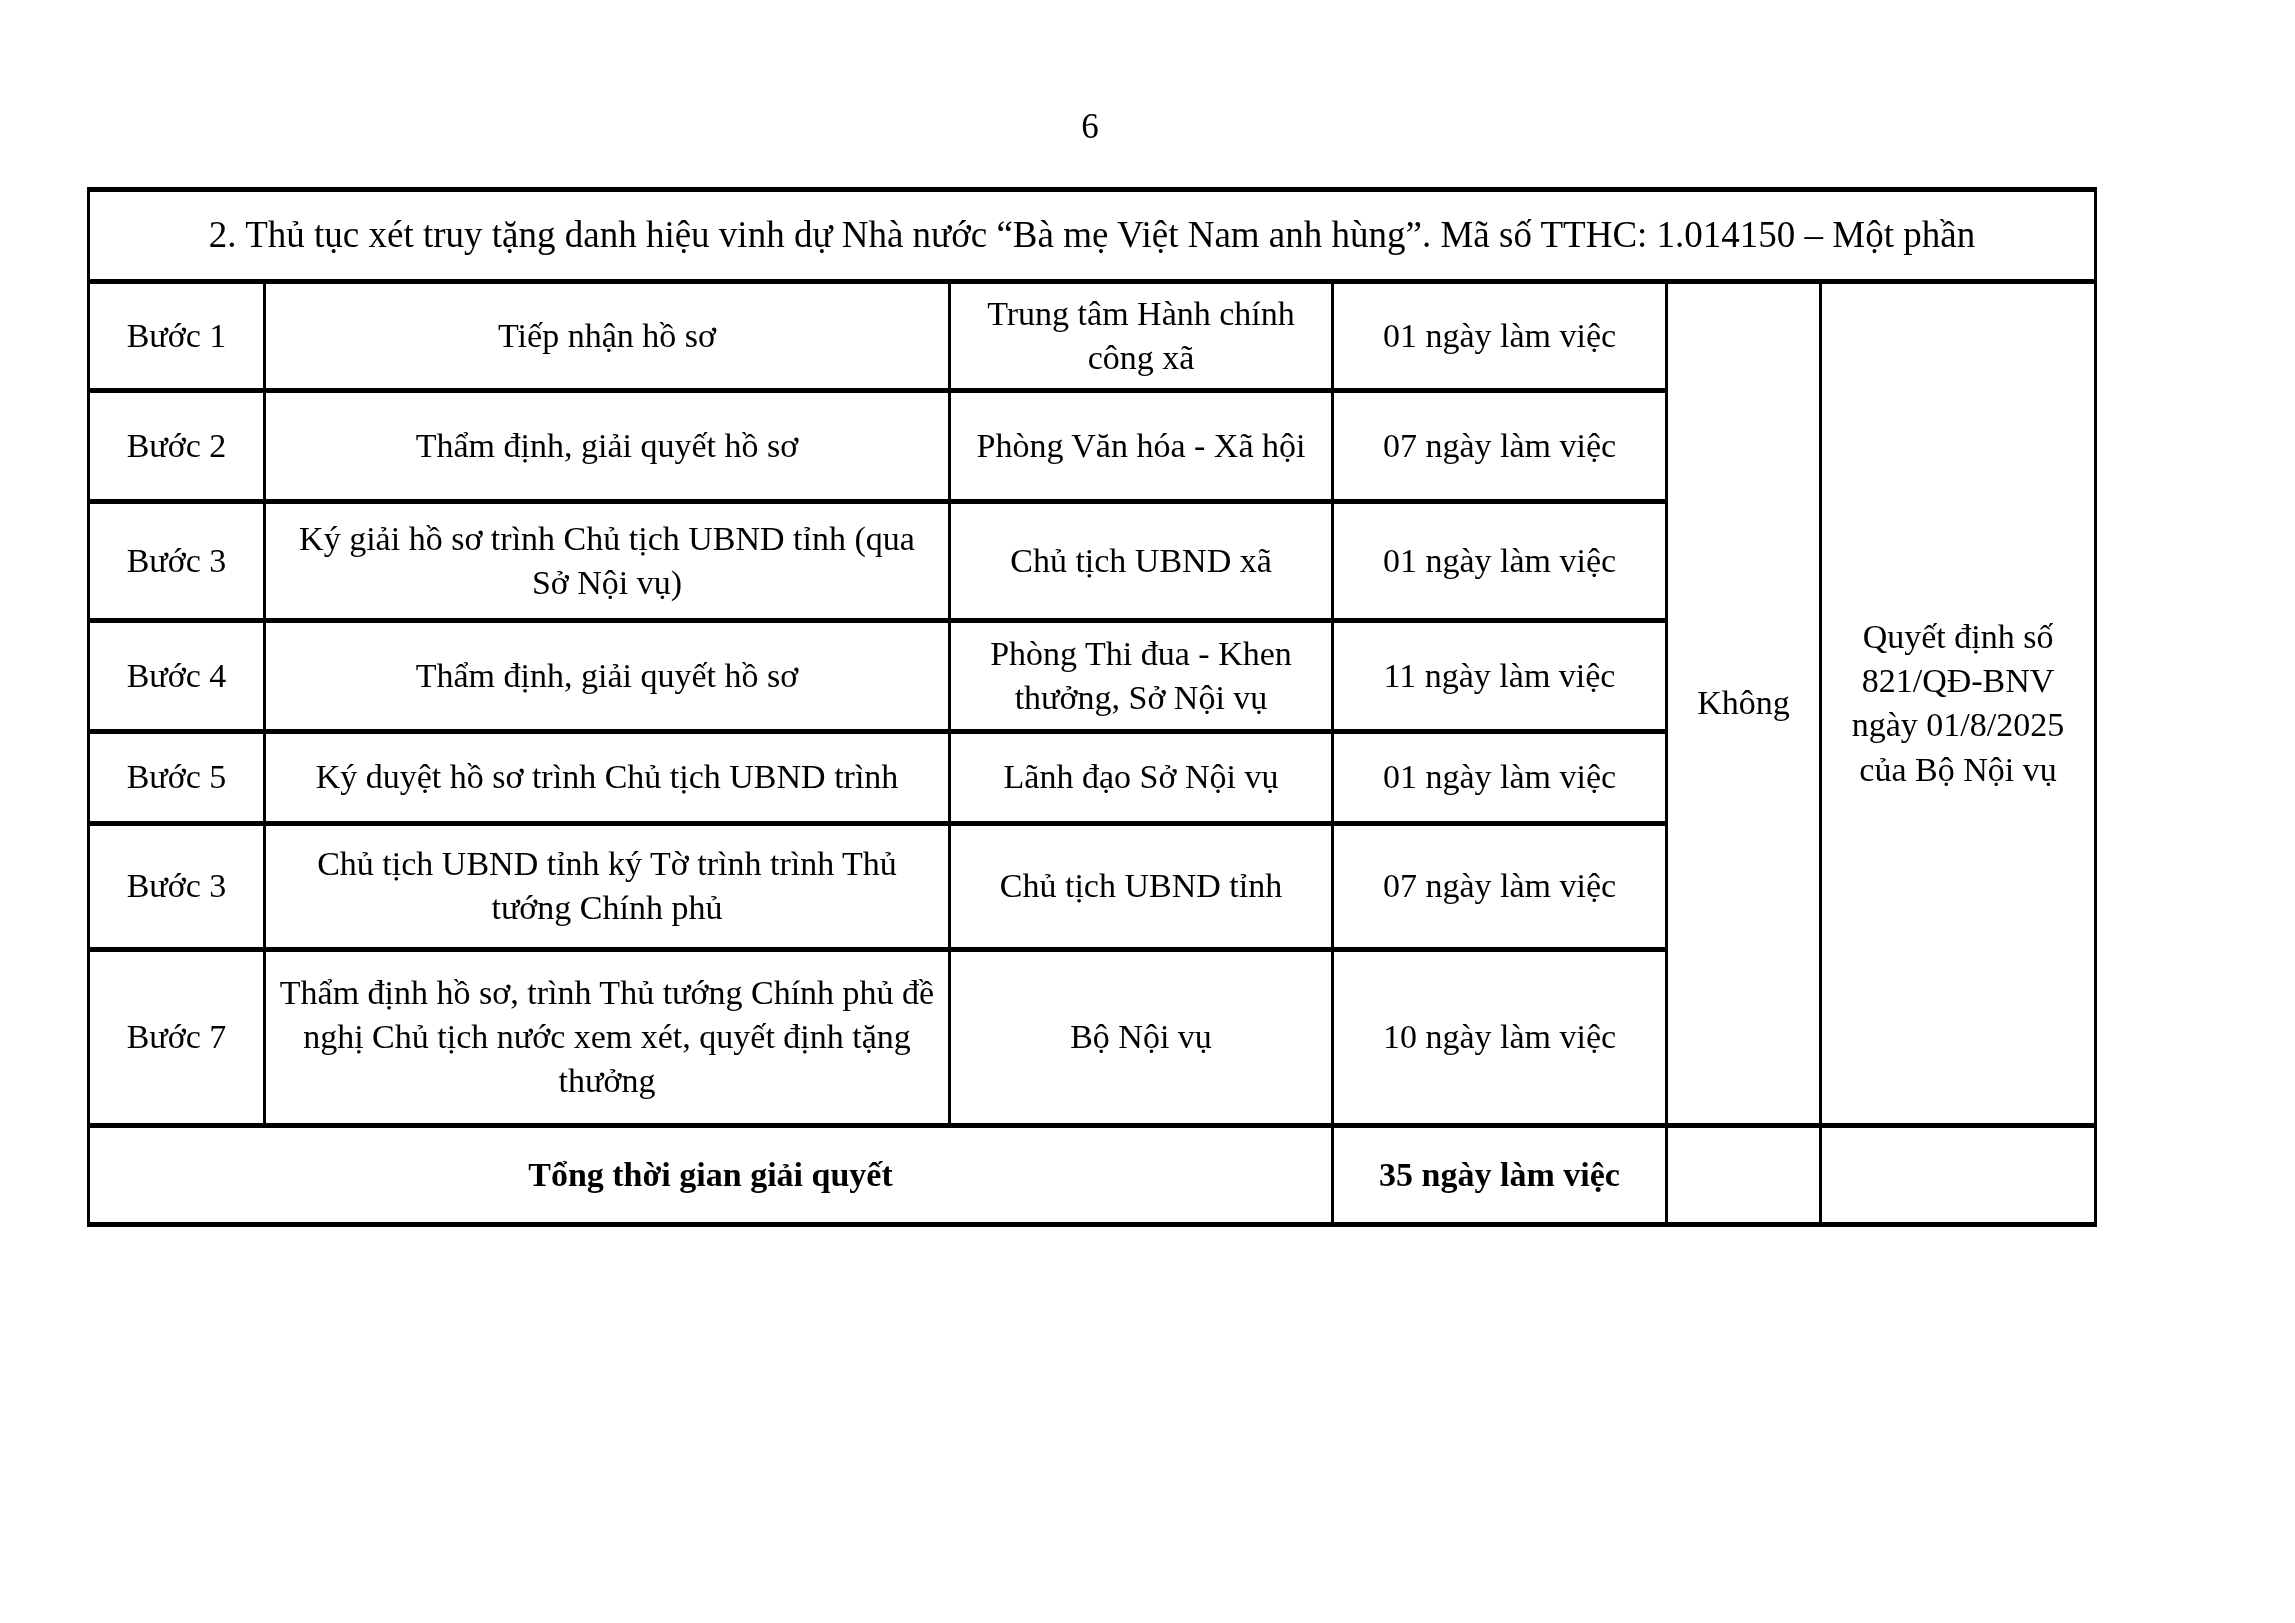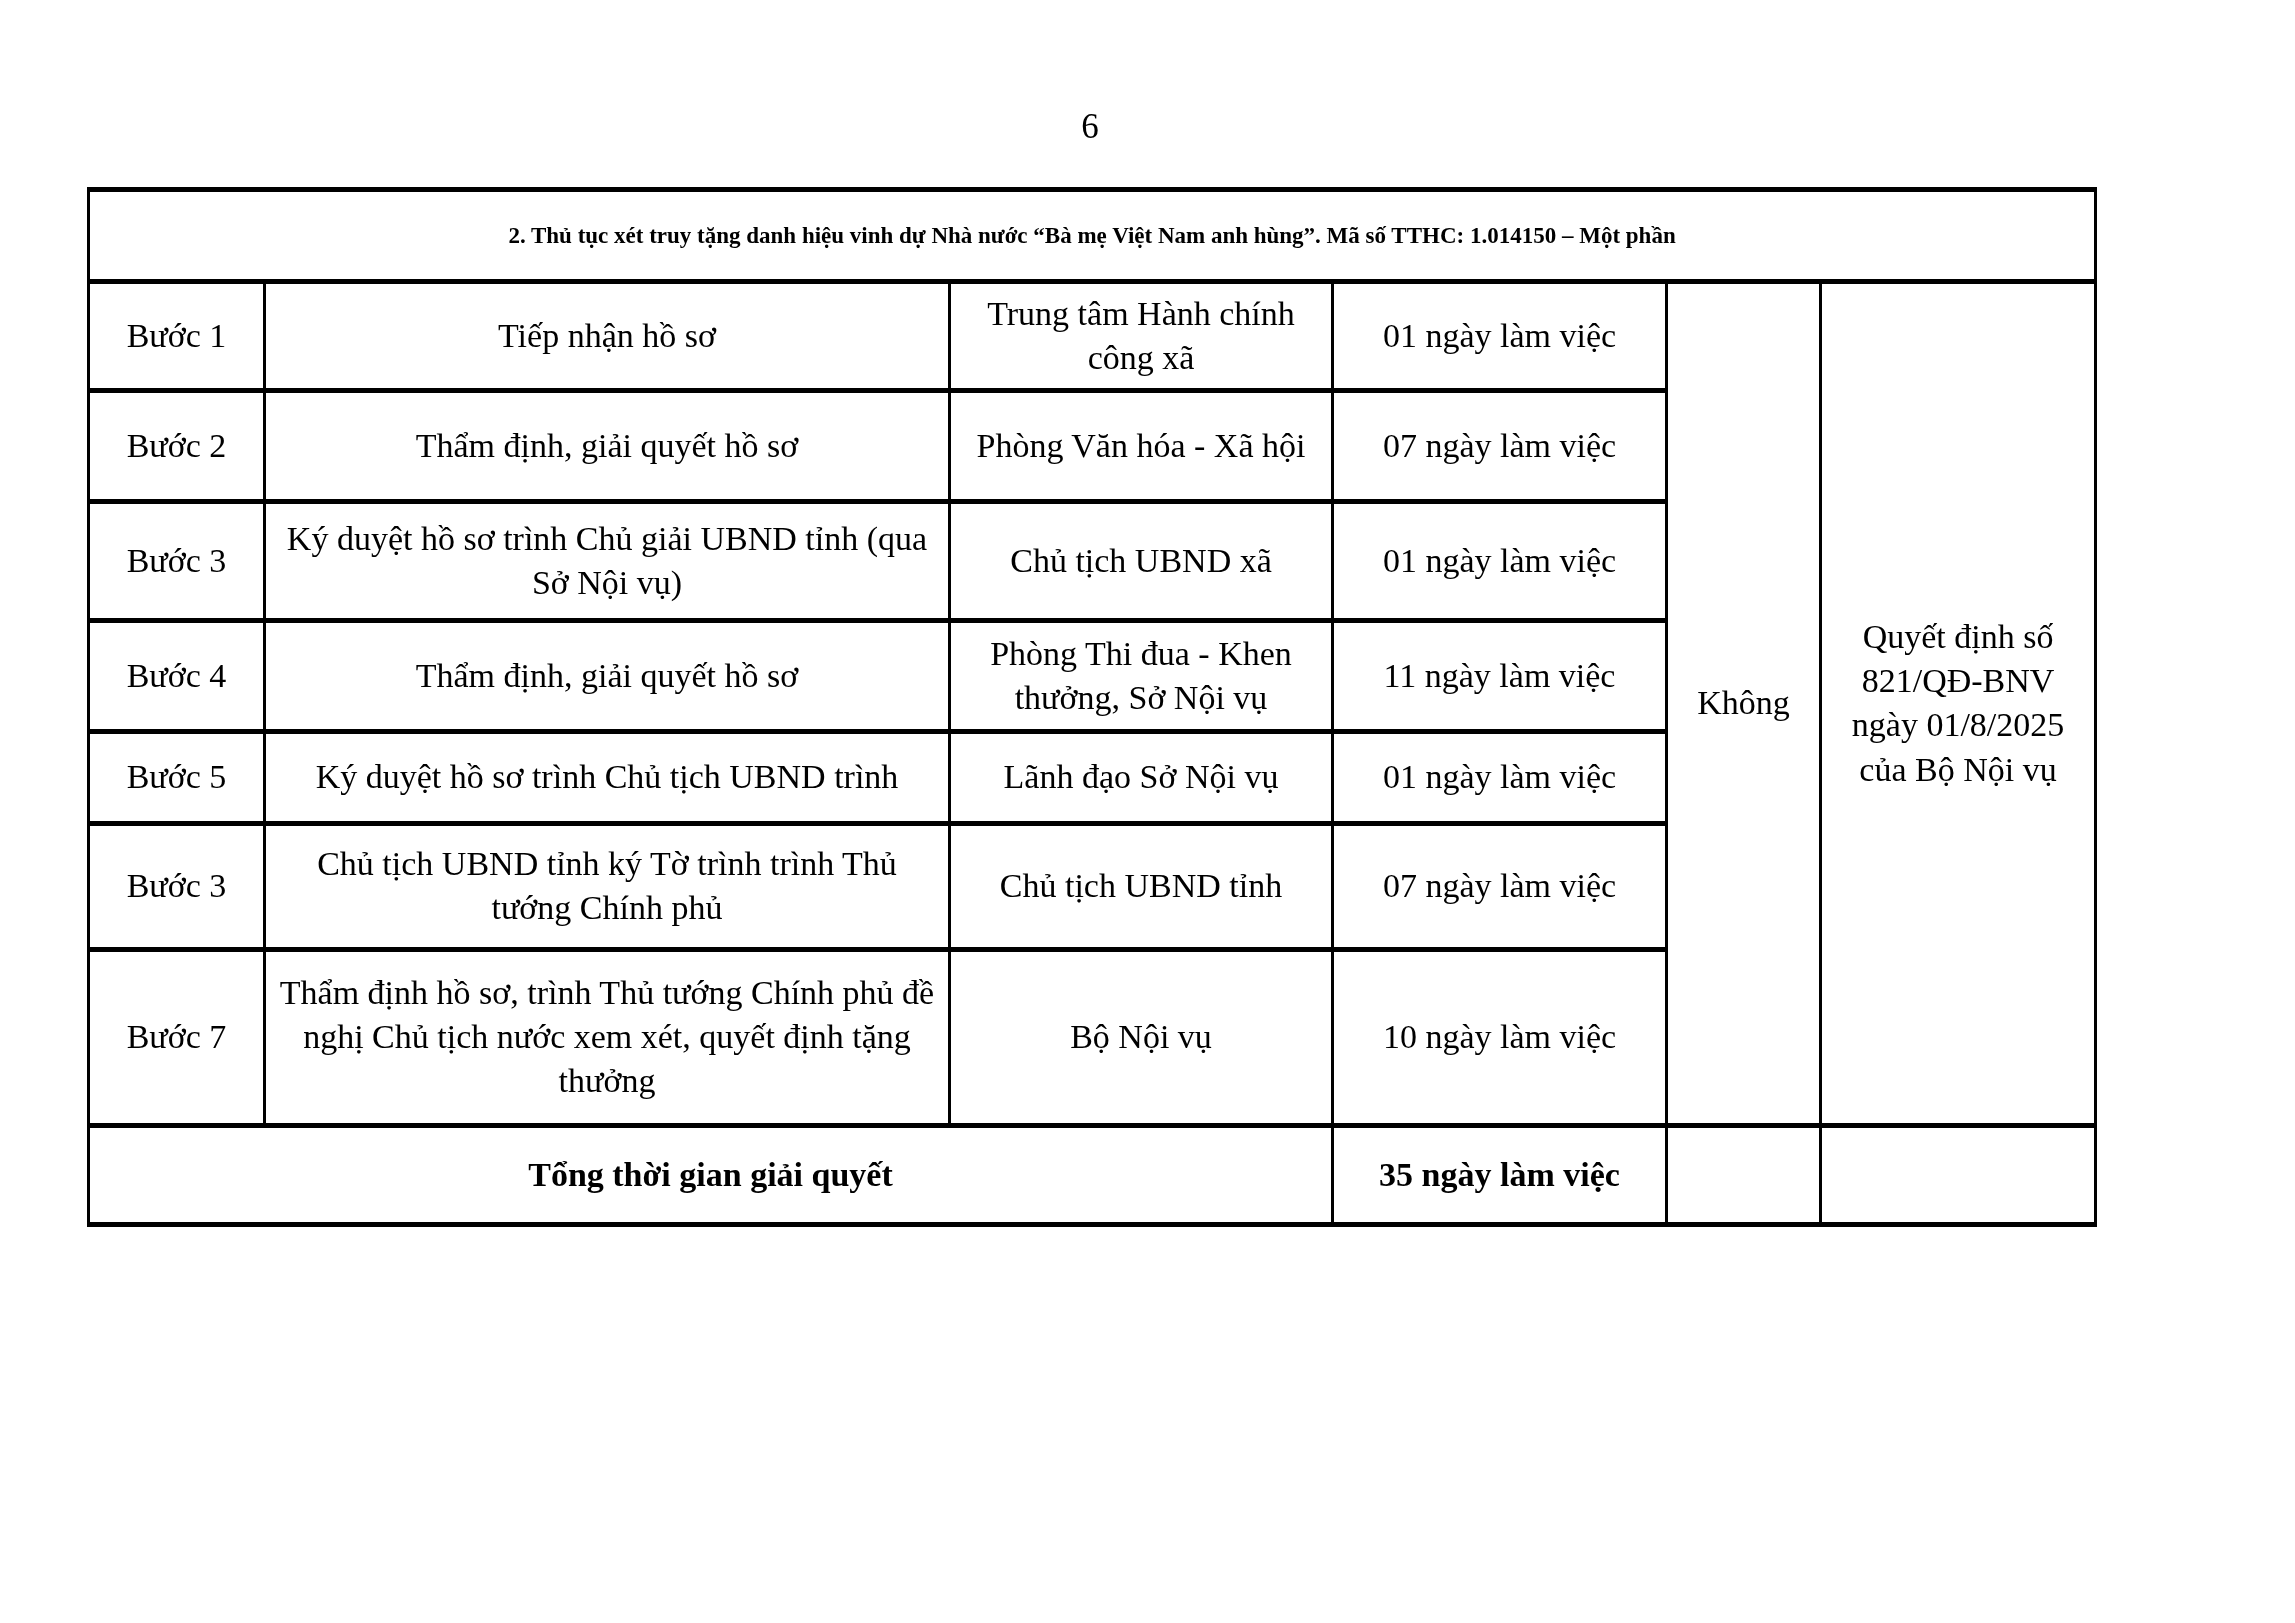--- a/index.html
+++ b/index.html
@@ -40,22 +40,22 @@
     border-top: 5.4px solid #000;
     border-bottom: 5.4px solid #000;
     vertical-align: middle;
     text-align: center;
     padding: 7.7px 13.8px;
     overflow: hidden;
     word-wrap: break-word;
   }
   td.title-cell {
     text-align: left;
-    font-weight: bold;
-    font-size: 23px;
+    font-weight: normal;
+    font-size: 37px;
     padding-left: 17px;
     padding-right: 17px;
   }
   td.desc-cell {
     text-align: justify;
     padding-left: 18.4px;
     padding-right: 18.4px;
   }
   td.agency-cell {
     padding-left: 21.4px;
@@ -111,21 +111,21 @@
 
     <tr class="r-step2">
       <td>Bước 2</td>
       <td class="desc-cell">Thẩm định, giải quyết hồ sơ</td>
       <td class="agency-cell">Phòng Văn hóa - Xã hội</td>
       <td>07 ngày làm việc</td>
     </tr>
 
     <tr class="r-step3">
       <td>Bước 3</td>
-      <td class="desc-cell">Ký duyệt hồ sơ trình Chủ giải UBND tỉnh (qua Sở Nội vụ)</td>
+      <td class="desc-cell">Ký giải hồ sơ trình Chủ tịch UBND tỉnh (qua Sở Nội vụ)</td>
       <td class="agency-cell">Chủ tịch UBND xã</td>
       <td>01 ngày làm việc</td>
     </tr>
 
     <tr class="r-step4">
       <td>Bước 4</td>
       <td class="desc-cell">Thẩm định, giải quyết hồ sơ</td>
       <td class="agency-cell">Phòng Thi đua - Khen thưởng, Sở Nội vụ</td>
       <td>11 ngày làm việc</td>
     </tr>

